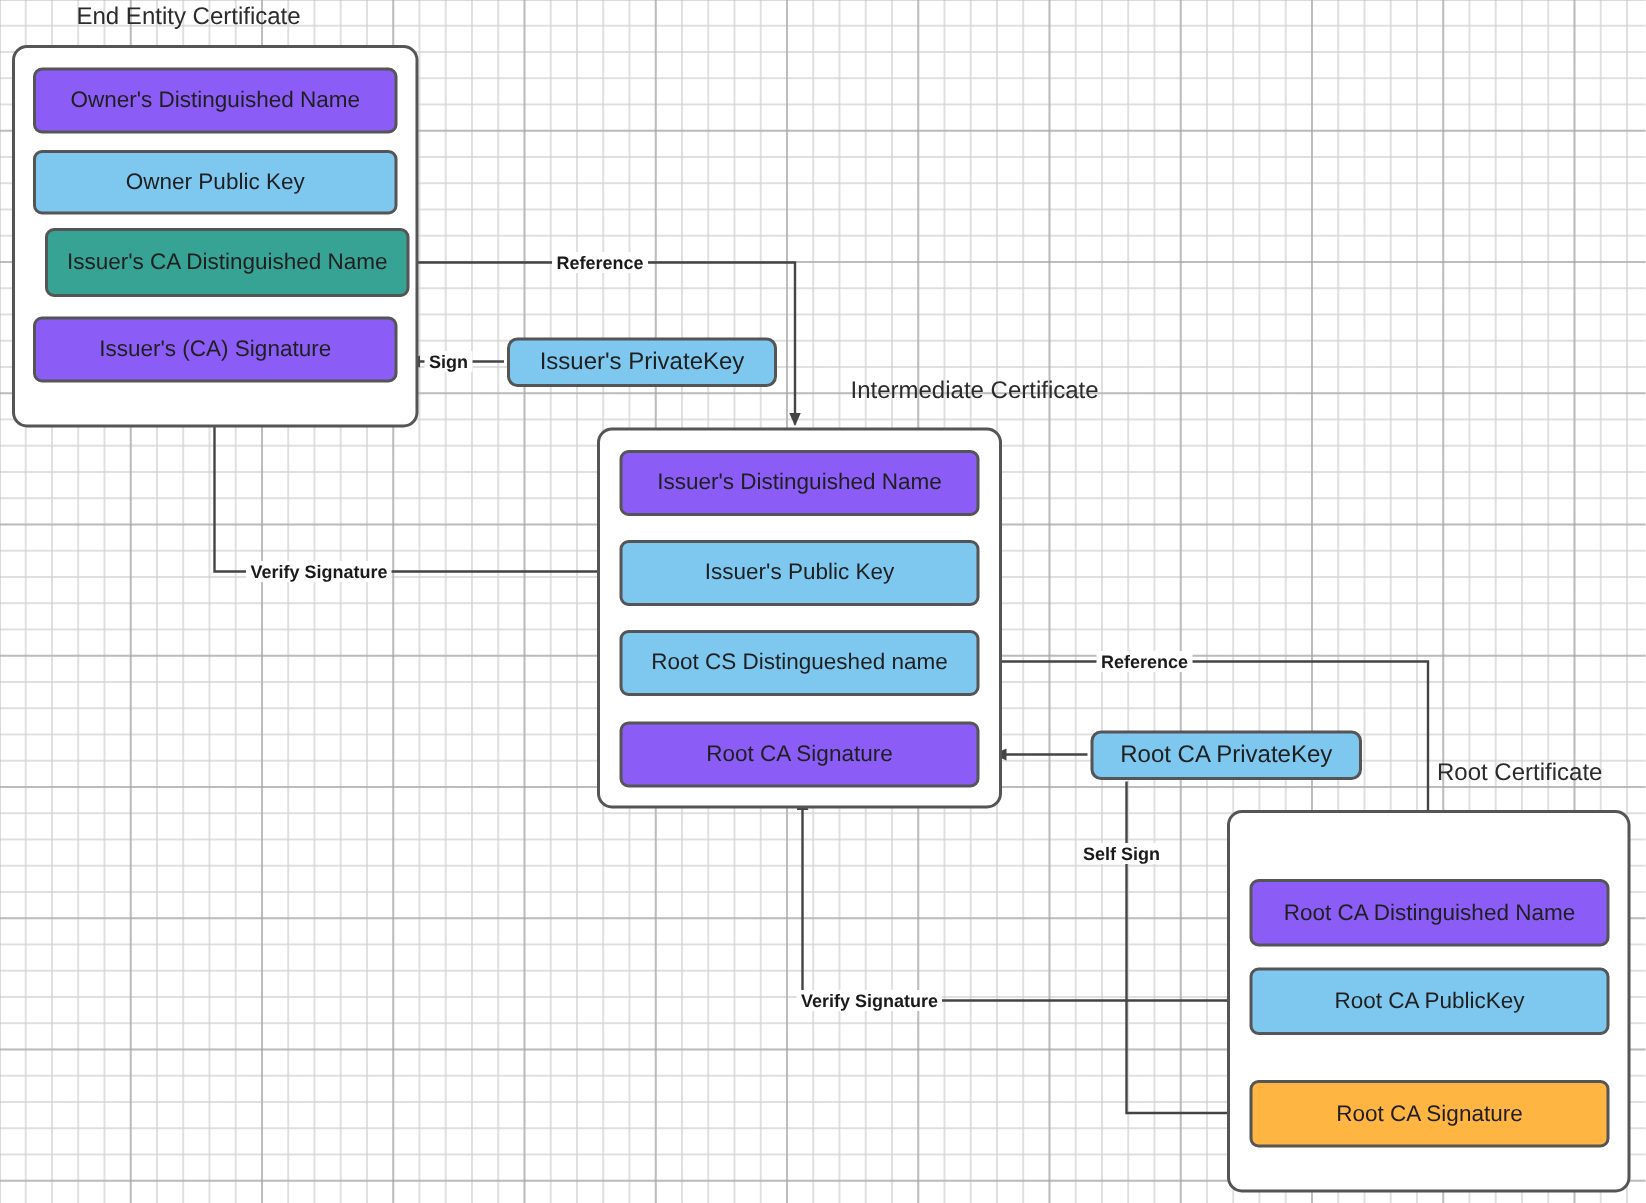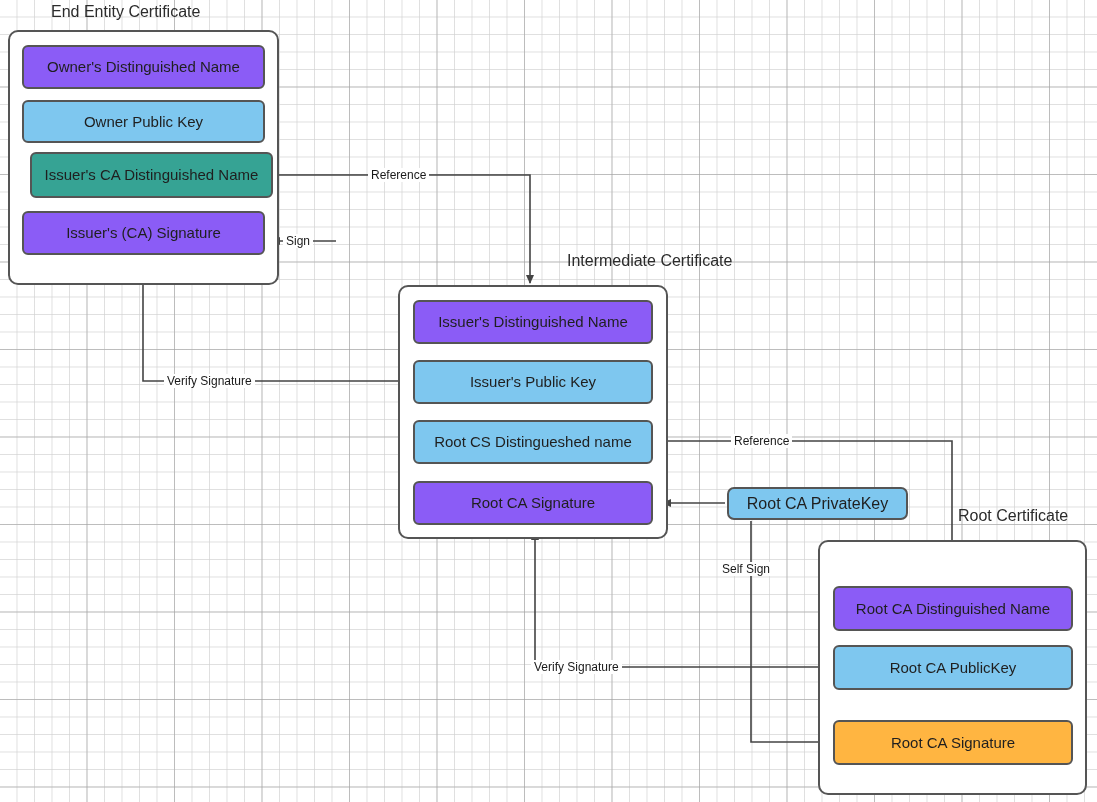--- a/index.html
+++ b/index.html
@@ -56,21 +56,21 @@
     box-sizing:border-box;
     border:2px solid #555555;
     border-radius:7px;
     background:#7ec7ef;
     display:flex;align-items:center;justify-content:center;
     font-size:16px;color:#1f1f1f;
   }
   .edge-label{
     position:absolute;
     font-size:12px;
-    font-weight:normal;
+    font-weight:bold;
     color:#1a1a1a;
     background:#ffffff;
     padding:0 3px;
     white-space:nowrap;
   }
 </style>
 </head>
 <body>
 
 <div id="stage">
@@ -112,20 +112,21 @@
   <div class="field f-blue" style="left:413px;top:360px;width:240px;height:44px;">Issuer's Public  Key</div>
   <div class="field f-blue" style="left:413px;top:420px;width:240px;height:44px;">Root CS Distingueshed name</div>
   <div class="field f-green" style="left:413px;top:481px;width:240px;height:44px;">Root CA Signature</div>
 
   <div class="group-title" style="left:958px;top:507px;">Root Certificate</div>
   <div class="cert-group" style="left:818px;top:540px;width:269px;height:255px;"></div>
   <div class="field f-green" style="left:833px;top:586px;width:240px;height:45px;">Root CA Distinguished Name</div>
   <div class="field f-blue" style="left:833px;top:645px;width:240px;height:45px;">Root CA PublicKey</div>
   <div class="field f-orange" style="left:833px;top:720px;width:240px;height:45px;">Root CA Signature</div>
 
+  <div class="keybox" style="left:338px;top:225px;width:180px;height:33px;">Issuer's PrivateKey</div>
   <div class="keybox" style="left:727px;top:487px;width:181px;height:33px;">Root CA PrivateKey</div>
 
   <div class="edge-label" style="left:368px;top:168px;">Reference</div>
   <div class="edge-label" style="left:283px;top:234px;">Sign</div>
   <div class="edge-label" style="left:164px;top:374px;">Verify Signature</div>
   <div class="edge-label" style="left:731px;top:434px;">Reference</div>
   <div class="edge-label" style="left:719px;top:562px;">Self Sign</div>
   <div class="edge-label" style="left:531px;top:660px;">Verify Signature</div>
 
 </div>

